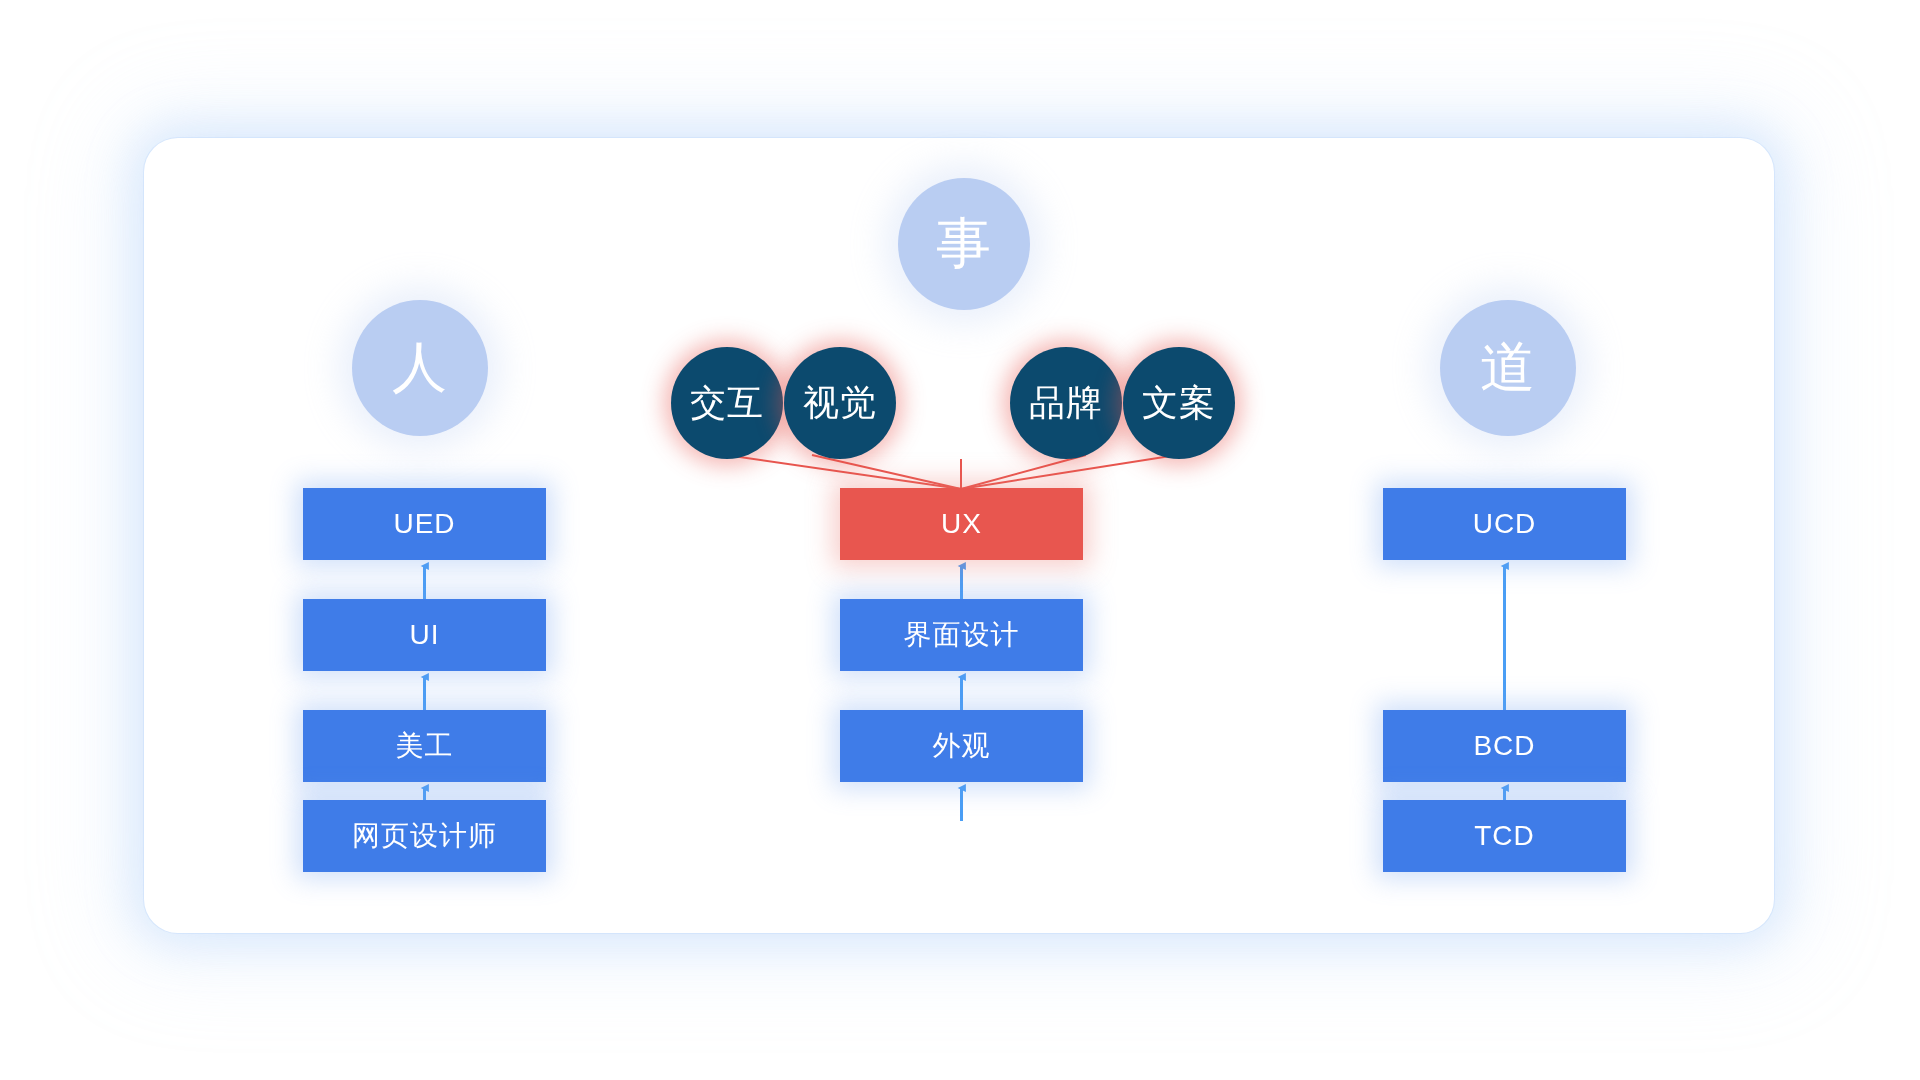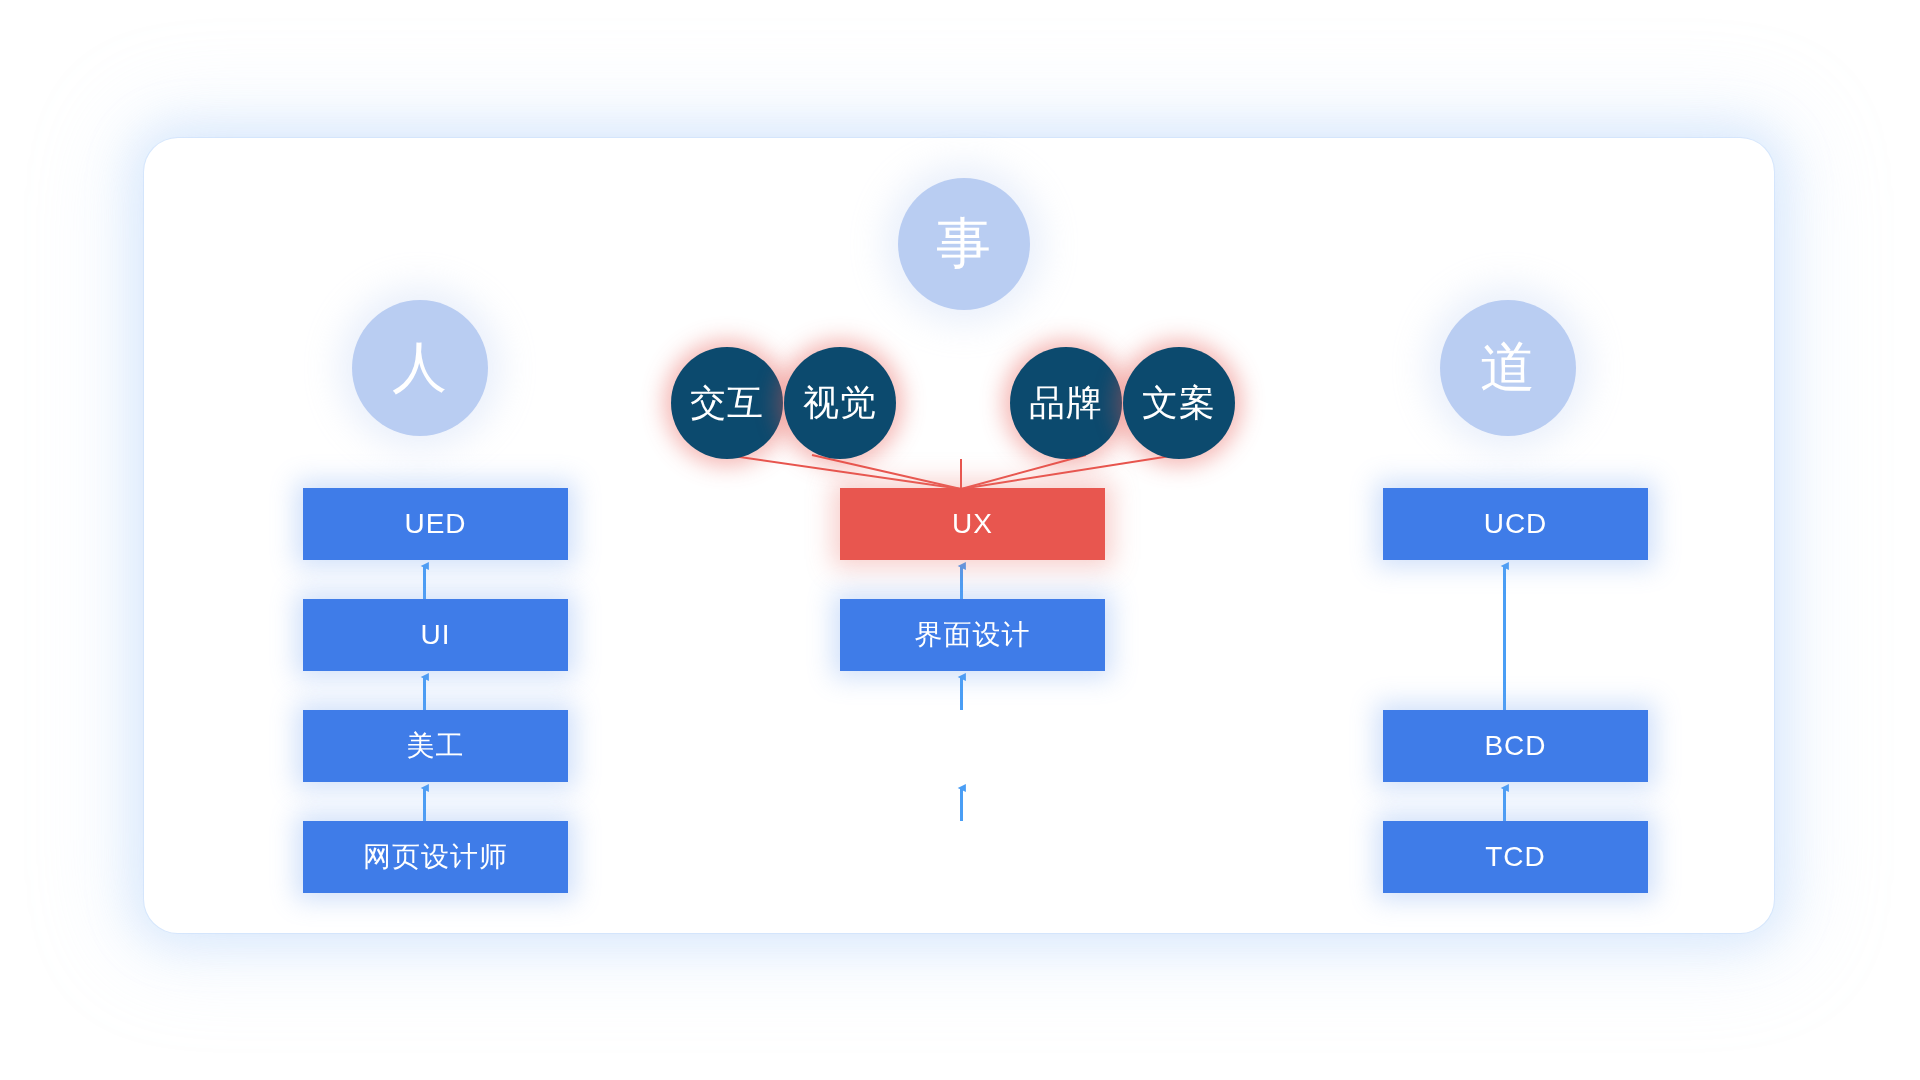--- a/index.html
+++ b/index.html
@@ -78,21 +78,21 @@
     left: 0;
     top: 0;
     width: 1920px;
     height: 1080px;
     pointer-events: none;
   }
 
   
   .node-box {
     position: absolute;
-    width: 265px;
+    width: 243px;
     height: 72px;
     display: flex;
     align-items: center;
     justify-content: center;
     color: #ffffff;
     font-size: 28px;
     font-weight: 300;
     letter-spacing: 1px;
     user-select: none;
   }
@@ -108,21 +108,21 @@
 
   
   .col-left   { left: 303px; }
   .col-mid    { left: 840px; }
   .col-right  { left: 1383px; }
 
   
   .row-1 { top: 488px; }
   .row-2 { top: 599px; }
   .row-3 { top: 710px; }
-  .row-4 { top: 821px; }
+  .row-4 { top: 800px; }
 </style>
 </head>
 <body>
 
 <div id="stage">
 
   <div class="card"></div>
 
   <div class="pale-circle ren">
     <span>人</span>
@@ -195,20 +195,23 @@
   <div class="node-box blue col-left row-4">
     <span>网页设计师</span>
   </div>
 
   <div class="node-box red col-mid row-1">
     <span>UX</span>
   </div>
   <div class="node-box blue col-mid row-2">
     <span>界面设计</span>
   </div>
+  <div class="node-box blue col-mid row-3">
+    <span>外观</span>
+  </div>
 
   <div class="node-box blue col-right row-1">
     <span>UCD</span>
   </div>
   <div class="node-box blue col-right row-3">
     <span>BCD</span>
   </div>
   <div class="node-box blue col-right row-4">
     <span>TCD</span>
   </div>

